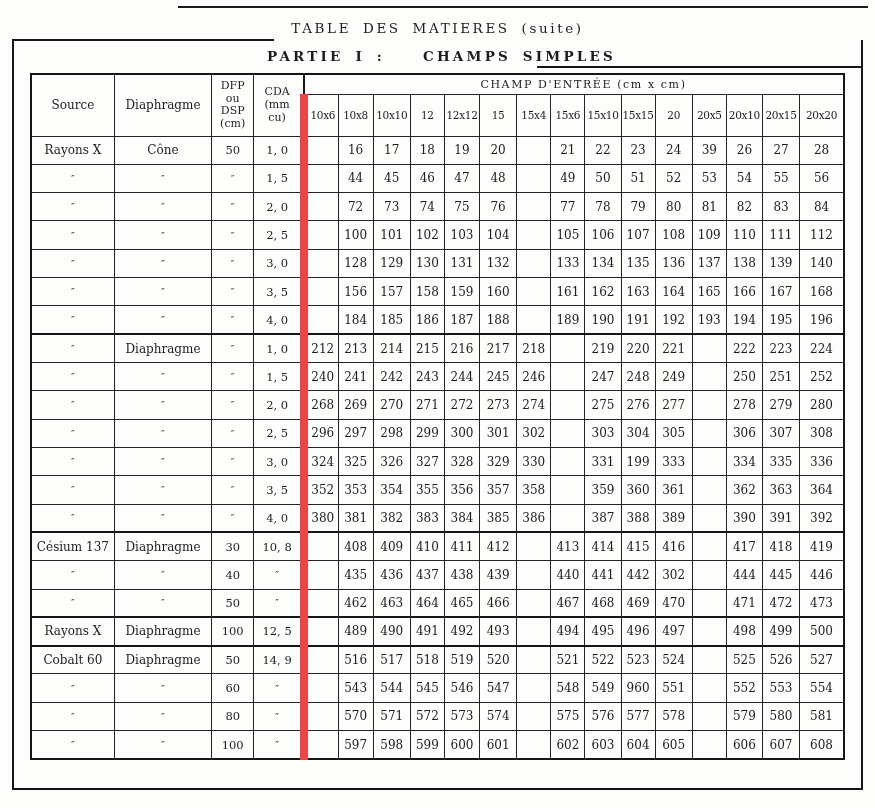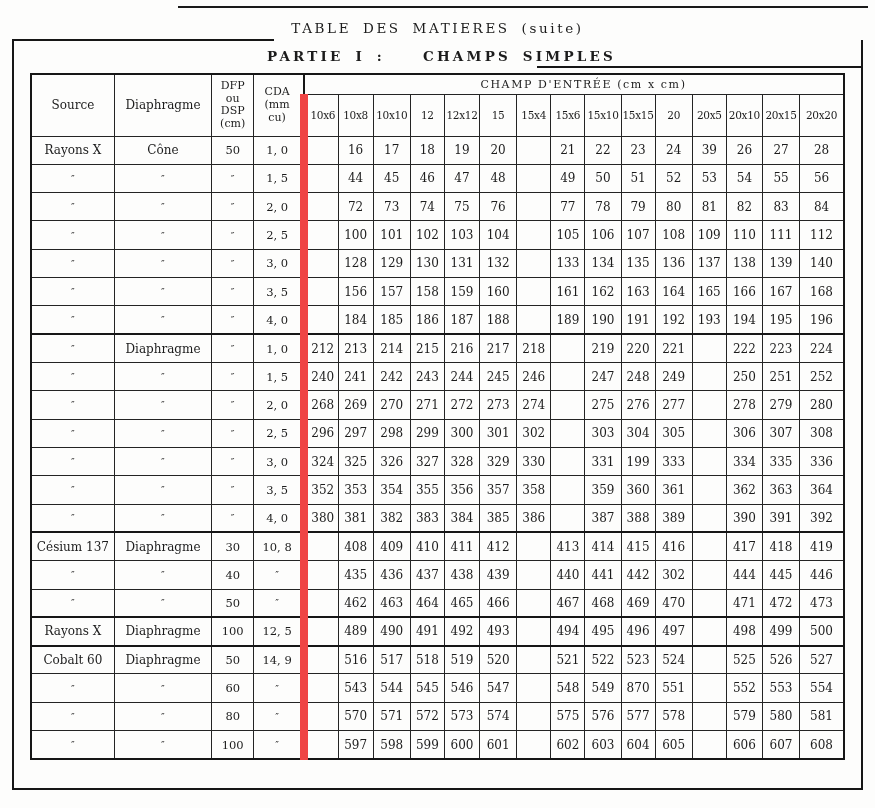--- a/index.html
+++ b/index.html
@@ -529,21 +529,21 @@
           <td class="c-cda ditto">″</td>
           <td class="c-val first-val"></td>
           <td class="c-val">543</td>
           <td class="c-val">544</td>
           <td class="c-val">545</td>
           <td class="c-val">546</td>
           <td class="c-val">547</td>
           <td class="c-val"></td>
           <td class="c-val">548</td>
           <td class="c-val">549</td>
-          <td class="c-val">870</td>
+          <td class="c-val">960</td>
           <td class="c-val">551</td>
           <td class="c-val"></td>
           <td class="c-val">552</td>
           <td class="c-val">553</td>
           <td class="c-val">554</td>
         </tr>
         <tr>
           <td class="c-source ditto">″</td>
           <td class="c-collim ditto">″</td>
           <td class="c-dfp">80</td>

